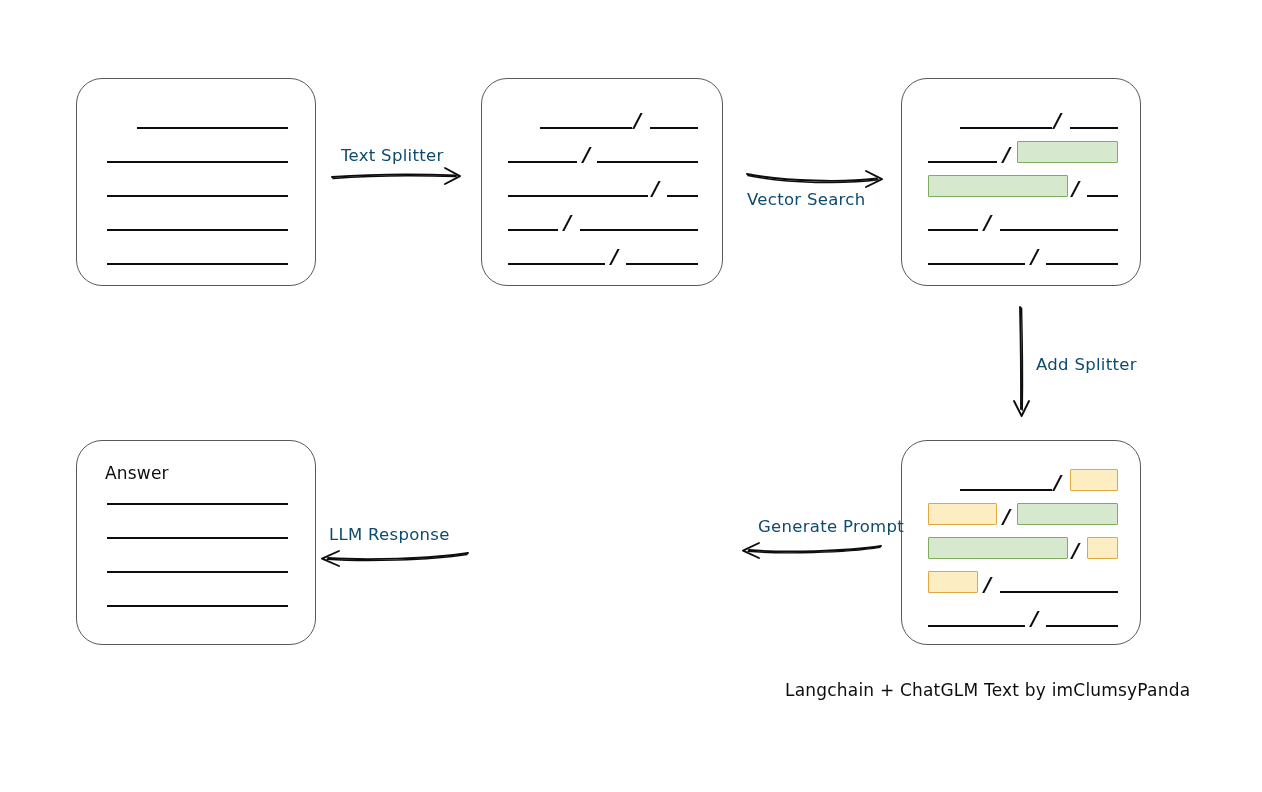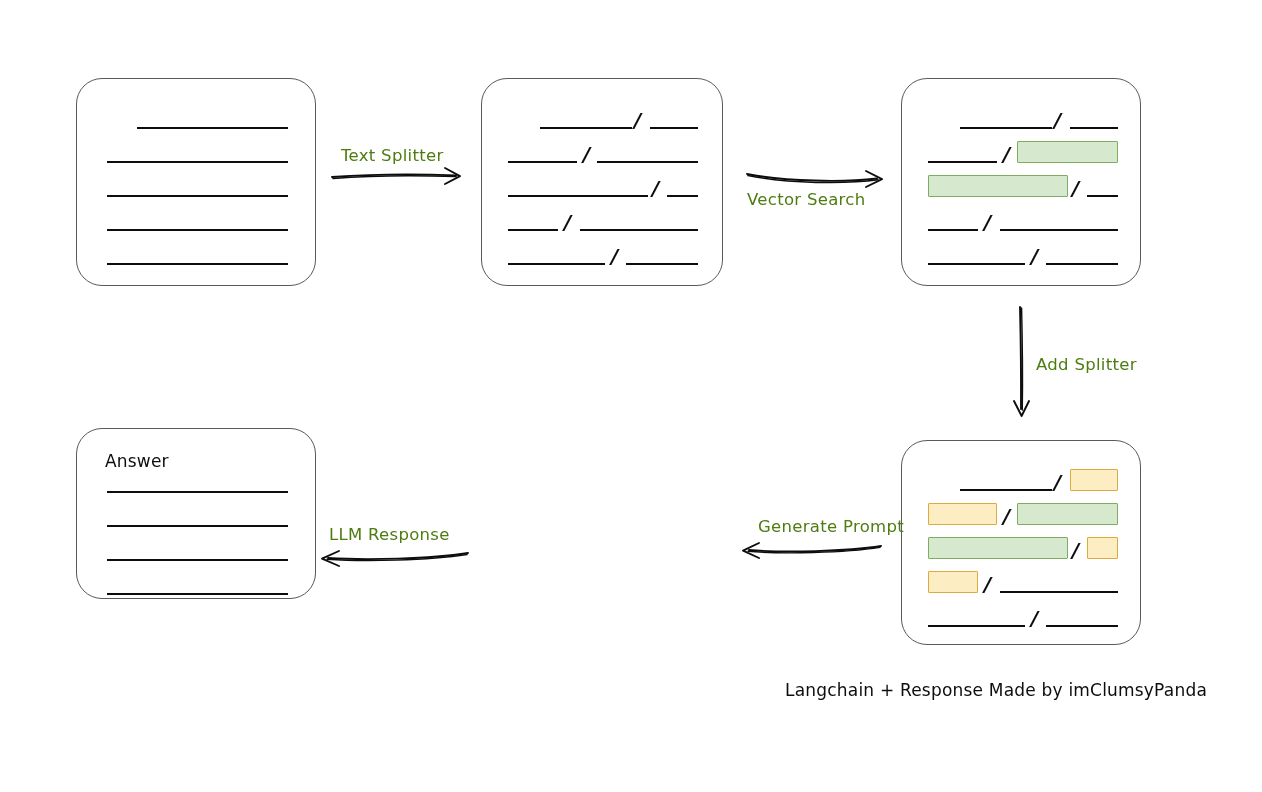--- a/index.html
+++ b/index.html
@@ -71,21 +71,21 @@
     color: #0d0d0d;
     white-space: nowrap;
   }
 
   
   .arrow-label {
     position: absolute;
     font-family: "DejaVu Sans", sans-serif;
     font-size: 16.5px;
     letter-spacing: .3px;
-    color: #4d7c0f;
+    color: #0c4a6e;
     white-space: nowrap;
   }
 
   
   .arrow-svg {
     position: absolute;
     overflow: visible;
     pointer-events: none;
   }
 
@@ -208,21 +208,21 @@
         </div>
         <div style="position: absolute; left: 0px; top: 0px; width: 100%; height: 100%;">
           <div class="seg" style="left: 26px; width: 97px; top: 184px;"></div>
           <div class="slash" style="left: 129px; top: 187px;">/</div>
           <div class="seg" style="left: 144px; width: 72px; top: 184px;"></div>
         </div>
       </div>
   </div>
 
 
-  <div class="card" id="card-answer" style="left:76px; top:428px; width:240px; height:171px;">
+  <div class="card" id="card-answer" style="left:76px; top:440px; width:240px; height:205px;">
     <div class="card-body">
         <div class="card-label" style="left: 28px; top: 22px;">Answer</div>
         <div style="position: absolute; left: 0px; top: 0px; width: 100%; height: 100%;">
           <div class="seg" style="left: 30px; width: 181px; top: 62px;"></div>
         </div>
         <div style="position: absolute; left: 0px; top: 0px; width: 100%; height: 100%;">
           <div class="seg" style="left: 30px; width: 181px; top: 96px;"></div>
         </div>
         <div style="position: absolute; left: 0px; top: 0px; width: 100%; height: 100%;">
           <div class="seg" style="left: 30px; width: 181px; top: 130px;"></div>
@@ -261,15 +261,15 @@
     <path d="M22,11 L6,18.6 L22,26" fill="none" stroke="#0d0d0d" stroke-width="1.9" stroke-linejoin="round" stroke-linecap="round"></path>
   </svg>
 
   <div class="arrow-label" style="left:329px; top:525px;">LLM Response</div>
   <svg class="arrow-svg" style="left:318px; top:540px;" width="155" height="30">
     <path d="M150,13 C112,19 48,20.4 10,18" fill="none" stroke="#0d0d0d" stroke-width="1.9" stroke-linecap="round"></path>
     <path d="M149,14.5 C110,20.6 46,21.8 9,19.3" fill="none" stroke="#0d0d0d" stroke-width="1.4" stroke-linecap="round"></path>
     <path d="M21,11 L4,18.6 L21,26" fill="none" stroke="#0d0d0d" stroke-width="1.9" stroke-linejoin="round" stroke-linecap="round"></path>
   </svg>
 
-  <div id="footer-credit" style="left:785px; top:680px;">Langchain + Response Made by imClumsyPanda</div>
+  <div id="footer-credit" style="left:785px; top:680px;">Langchain + ChatGLM Text by imClumsyPanda</div>
 
 </div>
 
 </body></html>

